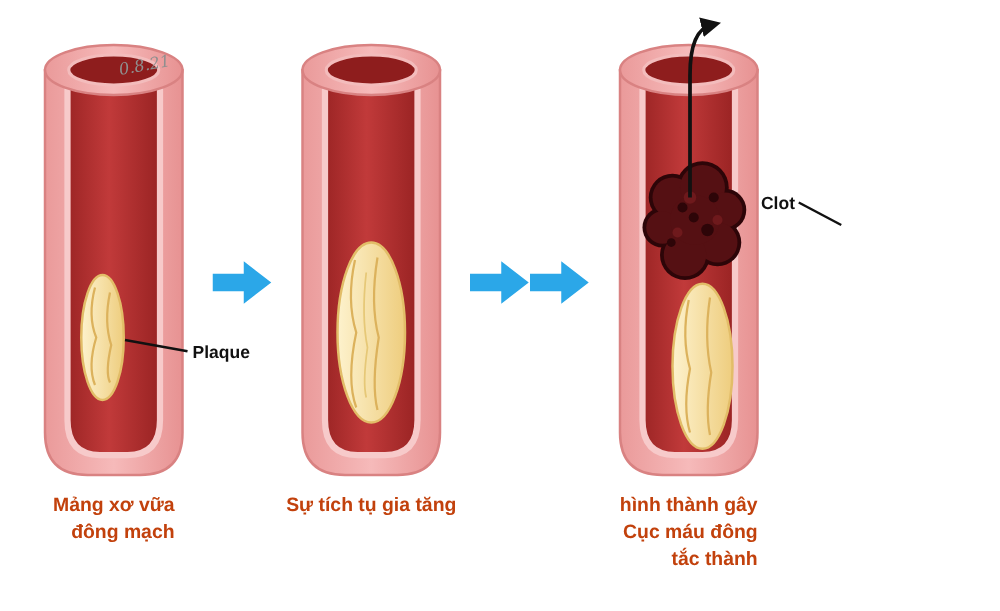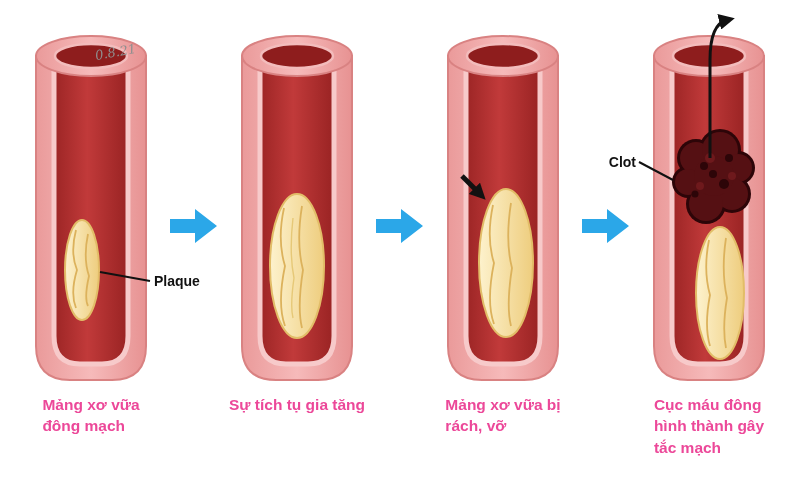--- a/index.html
+++ b/index.html
@@ -26,25 +26,25 @@
   }
 
   .gap-arrow {
     width: 48px;
     flex: 0 0 48px;
     margin-top: 198px;
   }
 
   .caption {
     margin-top: 6px;
-    text-align: left;
+    text-align: right;
     font-weight: 700;
     font-size: 15.5px;
     line-height: 1.38;
-    color: #ec4899;
+    color: #c2410c;
     font-family: "Liberation Sans", sans-serif;
   }
   .caption span { display: block; }
 
   .overlay {
     position: absolute;
     inset: 0;
     pointer-events: none;
   }
 </style>
@@ -117,35 +117,20 @@
         <span>Sự tích tụ gia tăng</span>
       </div>
     </div>
 
     <div class="gap-arrow">
       <svg width="48" height="40" viewBox="0 0 48 40">
         <polygon points="0,13 25,13 25,3 47,20 25,37 25,27 0,27" fill="#2ba7e8"></polygon>
       </svg>
     </div>
 
-    <div class="stage">
-      <svg width="150" height="380" viewBox="0 0 150 380">
-        <use href="#arteryBase"></use>
-        <g>
-          <ellipse cx="78" cy="255" rx="27" ry="74" fill="url(#plaqueGrad)" stroke="#e2bd68" stroke-width="2"></ellipse>
-          <path d="M65,197 Q58,230 66,255 Q58,294 66,316" fill="none" stroke="#dcb25c" stroke-width="1.8"></path>
-          <path d="M83,195 Q77,233 84,260 Q78,298 83,318" fill="none" stroke="#dcb25c" stroke-width="1.8"></path>
-        </g>
-        <path d="M34,168 L52,186" stroke="#111111" stroke-width="5" fill="none" marker-end="url(#ah)"></path>
-      </svg>
-      <div class="caption">
-        <span>Mảng xơ vữa bị</span>
-        <span>rách, vỡ</span>
-      </div>
-    </div>
 
     <div class="gap-arrow">
       <svg width="48" height="40" viewBox="0 0 48 40">
         <polygon points="0,13 25,13 25,3 47,20 25,37 25,27 0,27" fill="#2ba7e8"></polygon>
       </svg>
     </div>
 
     <div class="stage">
       <svg width="150" height="380" viewBox="0 0 150 380">
         <use href="#arteryBase"></use>
@@ -177,23 +162,23 @@
           <circle cx="61" cy="186" r="3.5" fill="#2d0508"></circle>
           <circle cx="95" cy="150" r="4" fill="#2d0508"></circle>
           <circle cx="79" cy="166" r="4" fill="#2d0508"></circle>
           <circle cx="76" cy="150" r="5" fill="#6e191c"></circle>
           <circle cx="66" cy="178" r="4" fill="#6e191c"></circle>
           <circle cx="98" cy="168" r="4" fill="#6e191c"></circle>
         </g>
         <path d="M76,150 L76,52 Q76,16 93,12" fill="none" stroke="#111111" stroke-width="3" marker-end="url(#ah)"></path>
       </svg>
       <div class="caption">
+        <span>hình thành gây</span>
         <span>Cục máu đông</span>
-        <span>hình thành gây</span>
-        <span>tắc mạch</span>
+        <span>tắc thành</span>
       </div>
     </div>
 
   </div>
 
   <svg class="overlay" width="800" height="489" viewBox="0 0 800 489">
     <line x1="100" y1="272" x2="150" y2="281" stroke="#111111" stroke-width="2"></line>
     <text x="154" y="286" font-size="14" font-weight="bold" fill="#111111" font-family="Liberation Sans, sans-serif">Plaque</text>
 
     <line x1="639" y1="162" x2="673" y2="180" stroke="#111111" stroke-width="2"></line>

